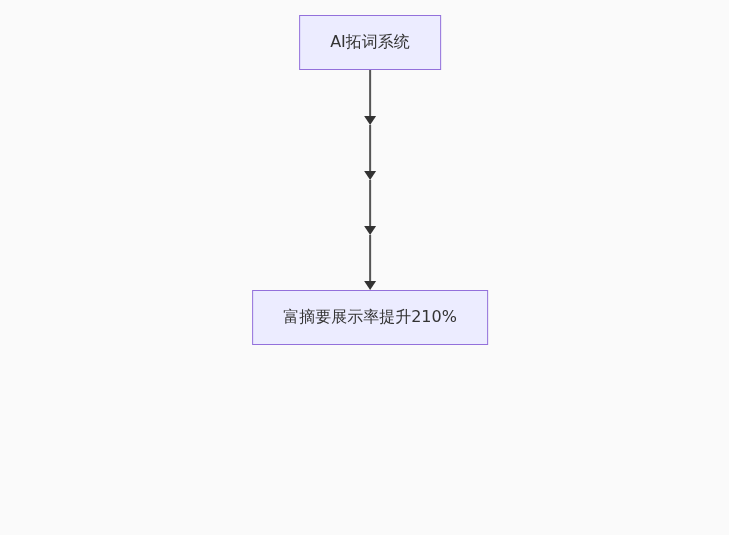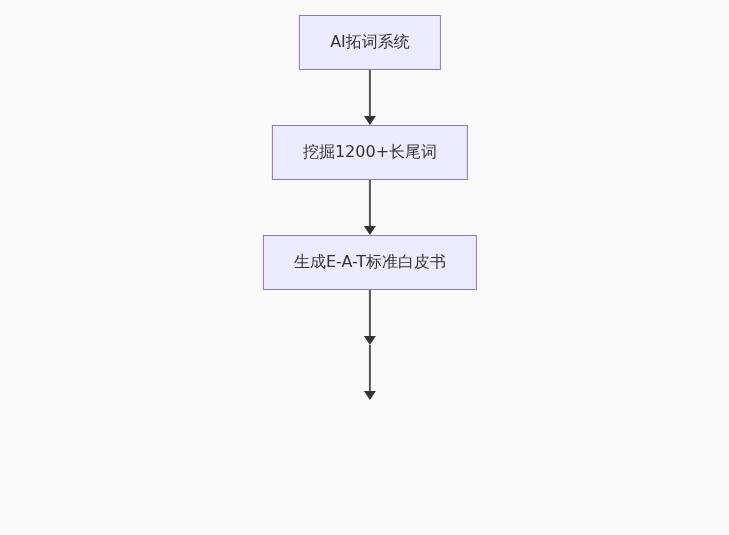--- a/index.html
+++ b/index.html
@@ -70,39 +70,36 @@
 
     <div class="node">
       <span>AI拓词系统</span>
     </div>
 
     <div class="arrow">
       <span class="line"></span>
       <span class="head"></span>
     </div>
 
-    <div class="node">
-      <span>挖掘1200+长尾词</span>
-    </div>
-
-    <div class="arrow">
-      <span class="line"></span>
-      <span class="head"></span>
-    </div>
-
-    <div class="node">
-      <span>生成E-A-T标准白皮书</span>
-    </div>
 
     <div class="arrow">
       <span class="line"></span>
       <span class="head"></span>
     </div>
 
 
     <div class="arrow">
       <span class="line"></span>
       <span class="head"></span>
     </div>
 
 
+    <div class="arrow">
+      <span class="line"></span>
+      <span class="head"></span>
+    </div>
+
+    <div class="node">
+      <span>富摘要展示率提升210%</span>
+    </div>
+
   </div>
 </div>
 
 </body></html>

